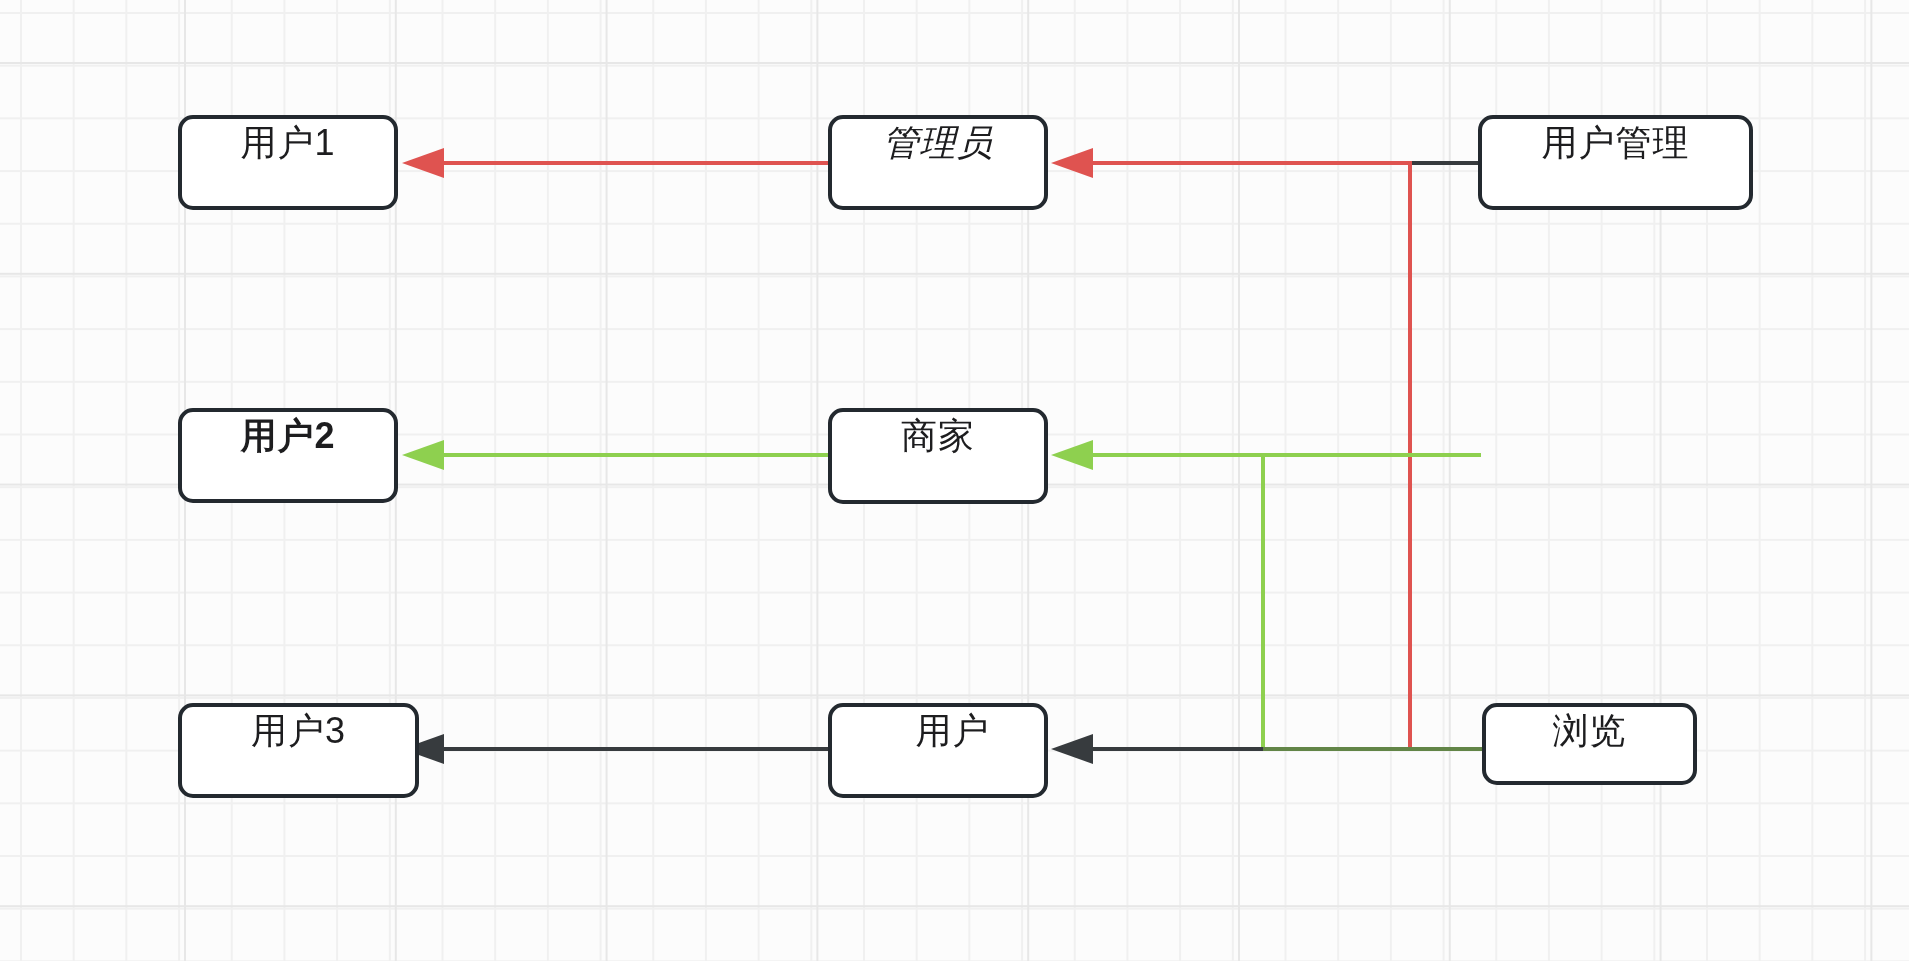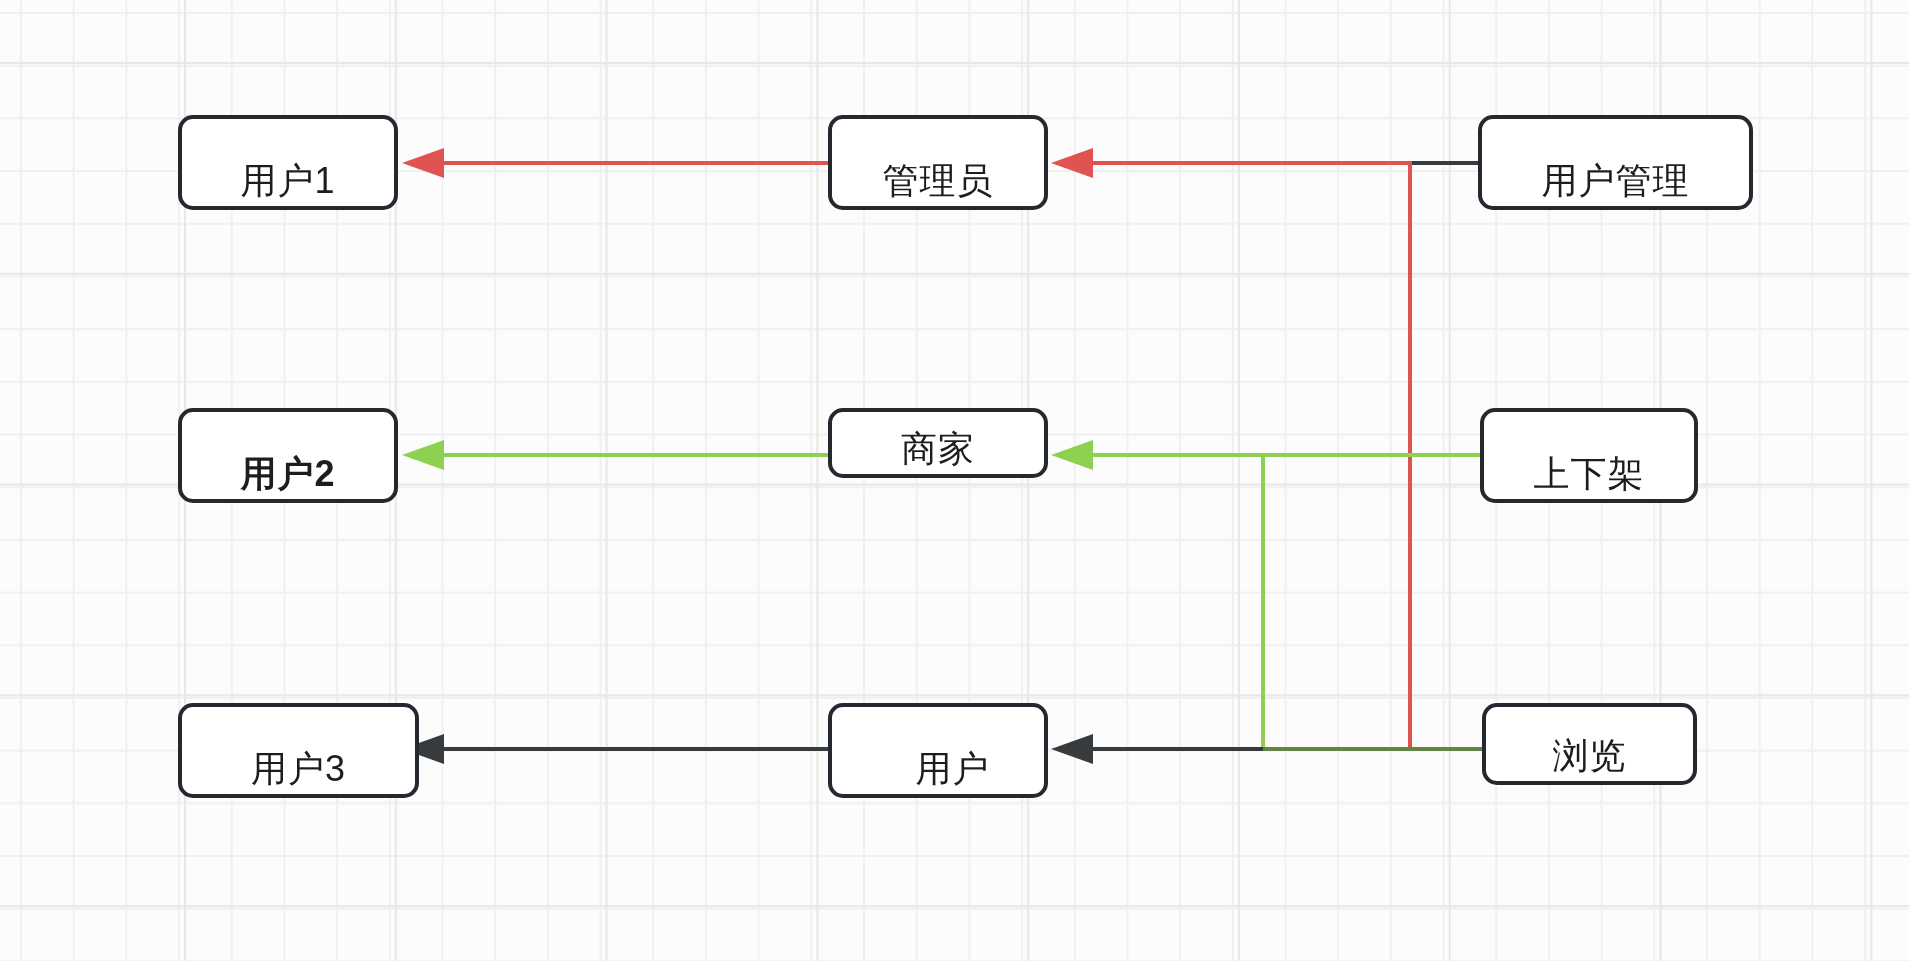--- a/index.html
+++ b/index.html
@@ -17,21 +17,21 @@
       linear-gradient(to bottom,#f0f0f0 2px,transparent 2px);
     background-size:210.8px 210.8px,210.8px 210.8px,52.7px 52.7px,52.7px 52.7px;
     background-position:184px 62px,184px 62px,20px 12px,20px 12px;
   }
   #edge-svg{position:absolute;left:0;top:0;width:1909px;height:961px;}
   .node{
     position:absolute;box-sizing:border-box;
     background:#ffffff;
     border:4px solid #23292f;
     border-radius:15px;
-    display:flex;align-items:flex-end;justify-content:center;
+    display:flex;align-items:flex-start;justify-content:center;
     font-size:36px;color:#1d1d1f;letter-spacing:1px;
   }
 </style>
 </head>
 <body>
 
 <div class="canvas">
 
   <svg id="edge-svg" width="1909" height="961" viewBox="0 0 1909 961">
       <polyline points="1410,163 1479,163" fill="none" stroke="#373b3e" stroke-width="4"></polyline>
@@ -47,34 +47,31 @@
       <polyline points="444,749 829,749" fill="none" stroke="#373b3e" stroke-width="4"></polyline>
       <polygon points="402,749 444,734 444,764" fill="#373b3e"></polygon>
       <polyline points="1092,749 1483,749" fill="none" stroke="#373b3e" stroke-width="4"></polyline>
       <polygon points="1051,749 1093,734 1093,764" fill="#373b3e"></polygon>
       <polyline points="1263,749 1483,749" fill="none" stroke="#8ed04f" stroke-width="4" stroke-opacity="0.5"></polyline>
     </svg>
 
   <div class="node" style="left: 178px; top: 115px; width: 220px; height: 95px;">
       <span>用户1</span>
     </div>
-  <div class="node" style="left: 828px; top: 115px; width: 220px; height: 95px;">
+  <div class="node" style="left: 828px; top: 115px; width: 220px; height: 95px; font-style: italic;">
       <span>管理员</span>
     </div>
   <div class="node" style="left: 1478px; top: 115px; width: 275px; height: 95px;">
       <span>用户管理</span>
     </div>
   <div class="node" style="left: 178px; top: 408px; width: 220px; height: 95px; font-weight: bold;">
       <span>用户2</span>
     </div>
-  <div class="node" style="left: 828px; top: 408px; width: 220px; height: 70px;">
+  <div class="node" style="left: 828px; top: 408px; width: 220px; height: 96px;">
       <span>商家</span>
-    </div>
-  <div class="node" style="left: 1480px; top: 408px; width: 218px; height: 95px;">
-      <span>上下架</span>
     </div>
   <div class="node" style="left: 178px; top: 703px; width: 241px; height: 95px;">
       <span>用户3</span>
     </div>
   <div class="node" style="left: 828px; top: 703px; width: 220px; height: 95px; padding-left: 29px;">
       <span>用户</span>
     </div>
   <div class="node" style="left: 1482px; top: 703px; width: 215px; height: 82px;">
       <span>浏览</span>
     </div>

